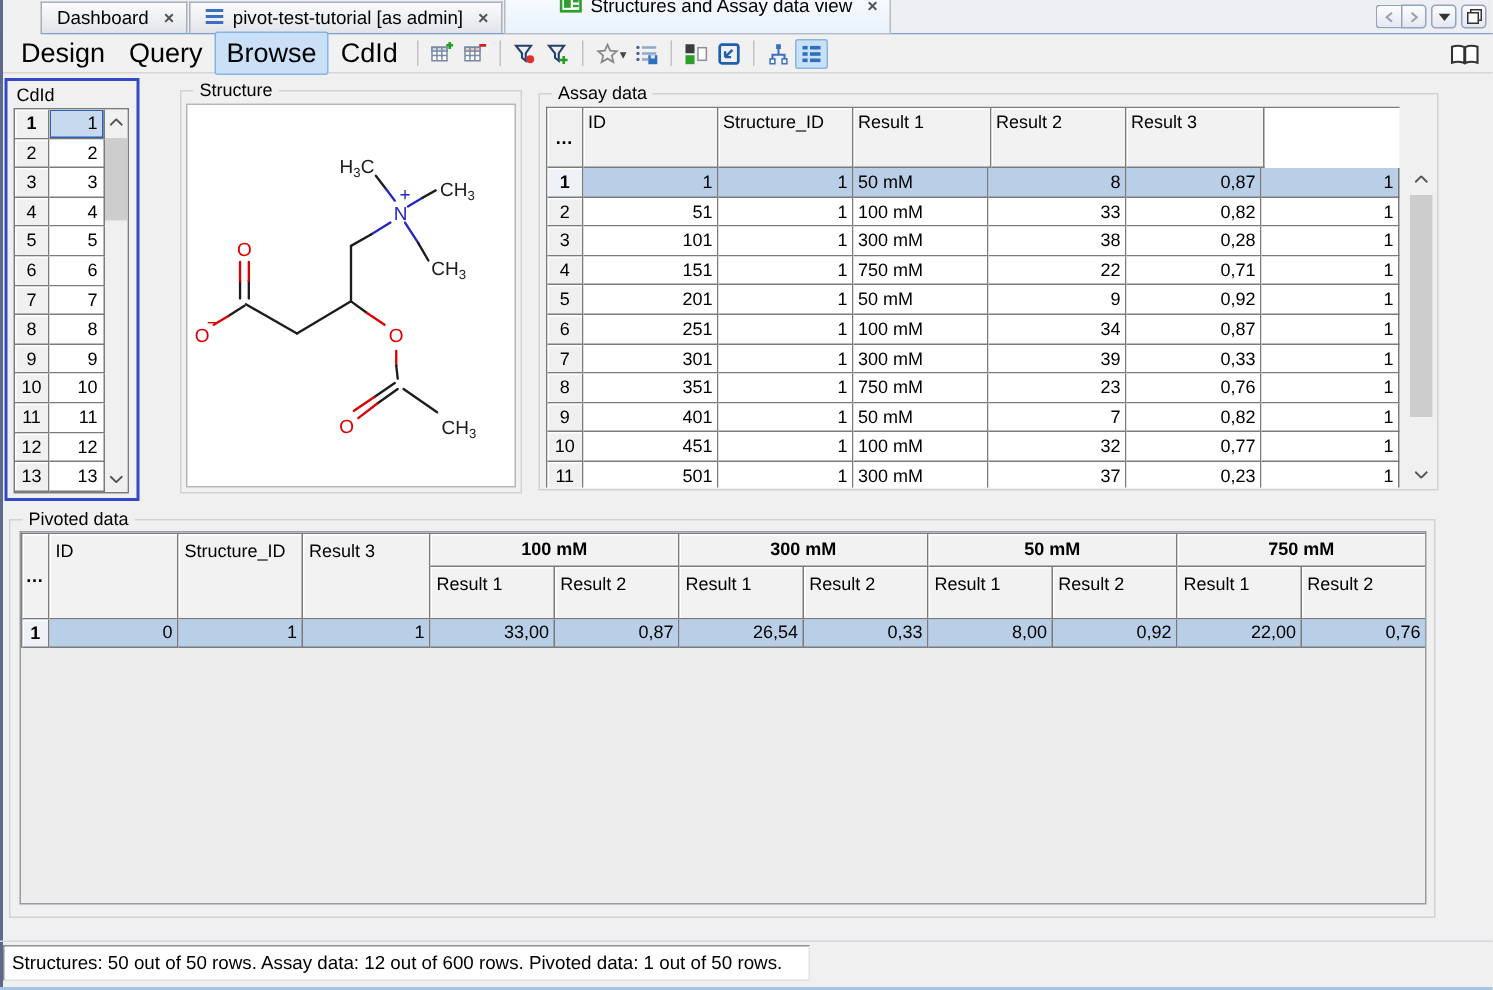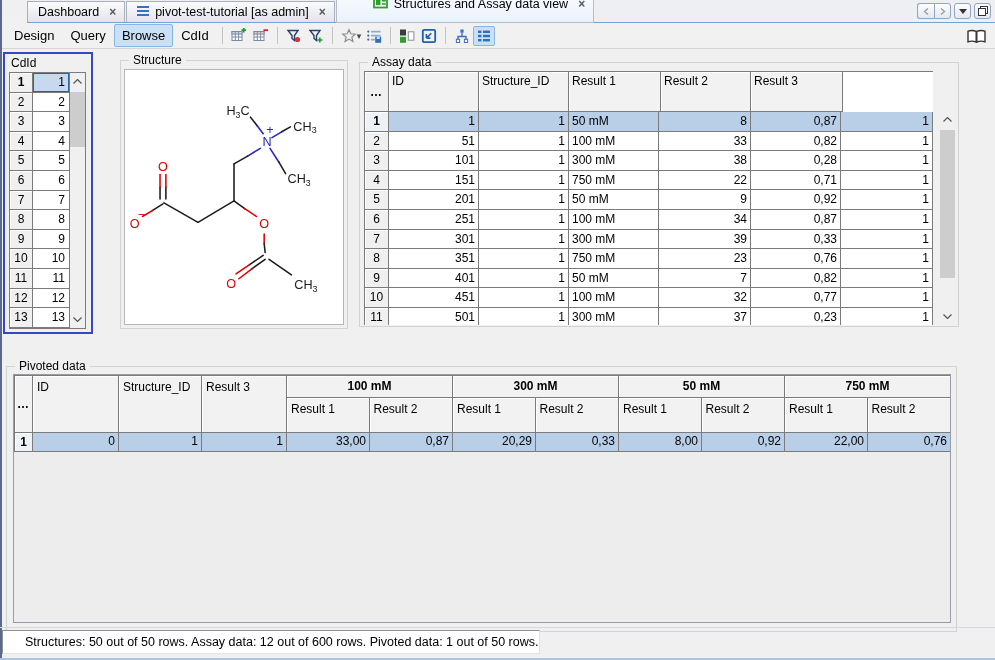--- a/index.html
+++ b/index.html
@@ -26,36 +26,36 @@
   .tc-btn { width:17px; height:16px; border:1px solid #93a3c0; border-radius:3px;
             background:linear-gradient(#fdfdfe,#e4e8f0); display:flex; align-items:center; justify-content:center; }
   .tc-pair { display:flex; }
   .tc-pair .tc-btn { border-radius:0; }
   .tc-pair .tc-btn:first-child { border-radius:3px 0 0 3px; border-right:none; }
   .tc-pair .tc-btn:last-child { border-radius:0 3px 3px 0; }
 
   
   .toolbar { position:absolute; left:2px; top:23px; right:0; height:26px; background:#f1f1f1;
              border-bottom:1px solid #d6d6d6; display:flex; align-items:center; padding-left:4px; }
-  .tb-btn { padding:3px 7px; border:1px solid transparent; border-radius:2px; font-size:13px; }
+  .tb-btn { padding:3px 7px; border:1px solid transparent; border-radius:2px; font-size:18px; }
   .tb-btn.active { background:#c9e0f7; border-color:#86b5e4; }
   .tb-sep { width:1px; height:17px; background:#c2c2c2; margin:0 5px; }
   .tb-icon { width:22px; height:20px; display:flex; align-items:center; justify-content:center; border:1px solid transparent; border-radius:2px; }
   .tb-icon.active { background:#c9e0f7; border-color:#86b5e4; }
   .tb-caret { font-size:9px; color:#444; margin-left:-3px; margin-right:2px; }
   .tb-right { position:absolute; right:8px; top:3px; }
 
   
   .groupbox { position:absolute; border:1px solid #d2d2d2; }
   .gb-label { position:absolute; top:-8px; left:8px; background:#f0f0f0; padding:0 4px; font-size:12px; }
   #cdid-panel { left:3px; top:52px; width:90px; height:282px; border:2px solid #3548c6; }
   #cdid-panel .gb-label { position:static; display:block; padding:2px 4px 0 6px; background:none; }
   #structure-panel { left:120px; top:60px; width:228px; height:269px; }
   #assay-panel { left:359px; top:62px; width:600px; height:265px; }
-  #pivot-panel { left:6px; top:366px; width:951px; height:266px; }
+  #pivot-panel { left:6px; top:346px; width:951px; height:266px; }
 
   
   .cell { border-right:1px solid #7b7b7b; border-bottom:1px solid #7b7b7b; background:#fff;
           overflow:hidden; white-space:nowrap; font-size:12px; line-height:18px; }
   .hcell { background:#f2f2f2; box-shadow:inset 1px 1px 0 #fff; }
   .rh { background:#f0f0f0; box-shadow:inset 1px 1px 0 #fff; text-align:center; }
   .num { text-align:right; padding-right:3px; }
   .txt { text-align:left; padding-left:3px; }
   .g-row { display:flex; height:19.6px; }
   .g-row.selected .cell { background:#b9cfe8; }
@@ -113,21 +113,21 @@
   .pv-sub .cell:last-child { border-right:none; }
   .pv-row { display:flex; height:19px; }
   .pv-row .cell { line-height:17px; }
   .pv-row.selected .cell { background:#b9cfe8; }
   .pv-row.selected .rh { background:#eef1f5; font-weight:bold; }
 
   
   .status-sep { position:absolute; left:0; right:0; top:627px; height:1px; background:#d4d8de; }
   .status-box { position:absolute; left:2px; top:630px; width:538px; height:24px; background:#fff;
                 border:1px solid; border-color:#8f8f8f #e2e2e2 #e2e2e2 #8f8f8f;
-                line-height:22px; padding-left:22px; font-size:12.5px; white-space:nowrap; }
+                line-height:22px; padding-left:5px; font-size:12.5px; white-space:nowrap; }
 </style>
 </head>
 <body>
 
 <div class="win-left"></div>
 
 <div class="tabbar">
   <div class="tab">
     <span>Dashboard</span>
     <span class="close">×</span>
@@ -614,21 +614,21 @@
           </div>
         </div>
       </div>
       <div class="pv-row selected">
         <div class="cell rh pv-rh">1</div>
         <div class="cell num pw-id">0</div>
         <div class="cell num pw-sid">1</div>
         <div class="cell num pw-r3">1</div>
         <div class="cell num pw-res">33,00</div>
         <div class="cell num pw-res">0,87</div>
-        <div class="cell num pw-res">20,29</div>
+        <div class="cell num pw-res">26,54</div>
         <div class="cell num pw-res">0,33</div>
         <div class="cell num pw-res">8,00</div>
         <div class="cell num pw-res">0,92</div>
         <div class="cell num pw-res">22,00</div>
         <div class="cell num pw-res">0,76</div>
       </div>
     </div>
   </div>
 </div>
 

